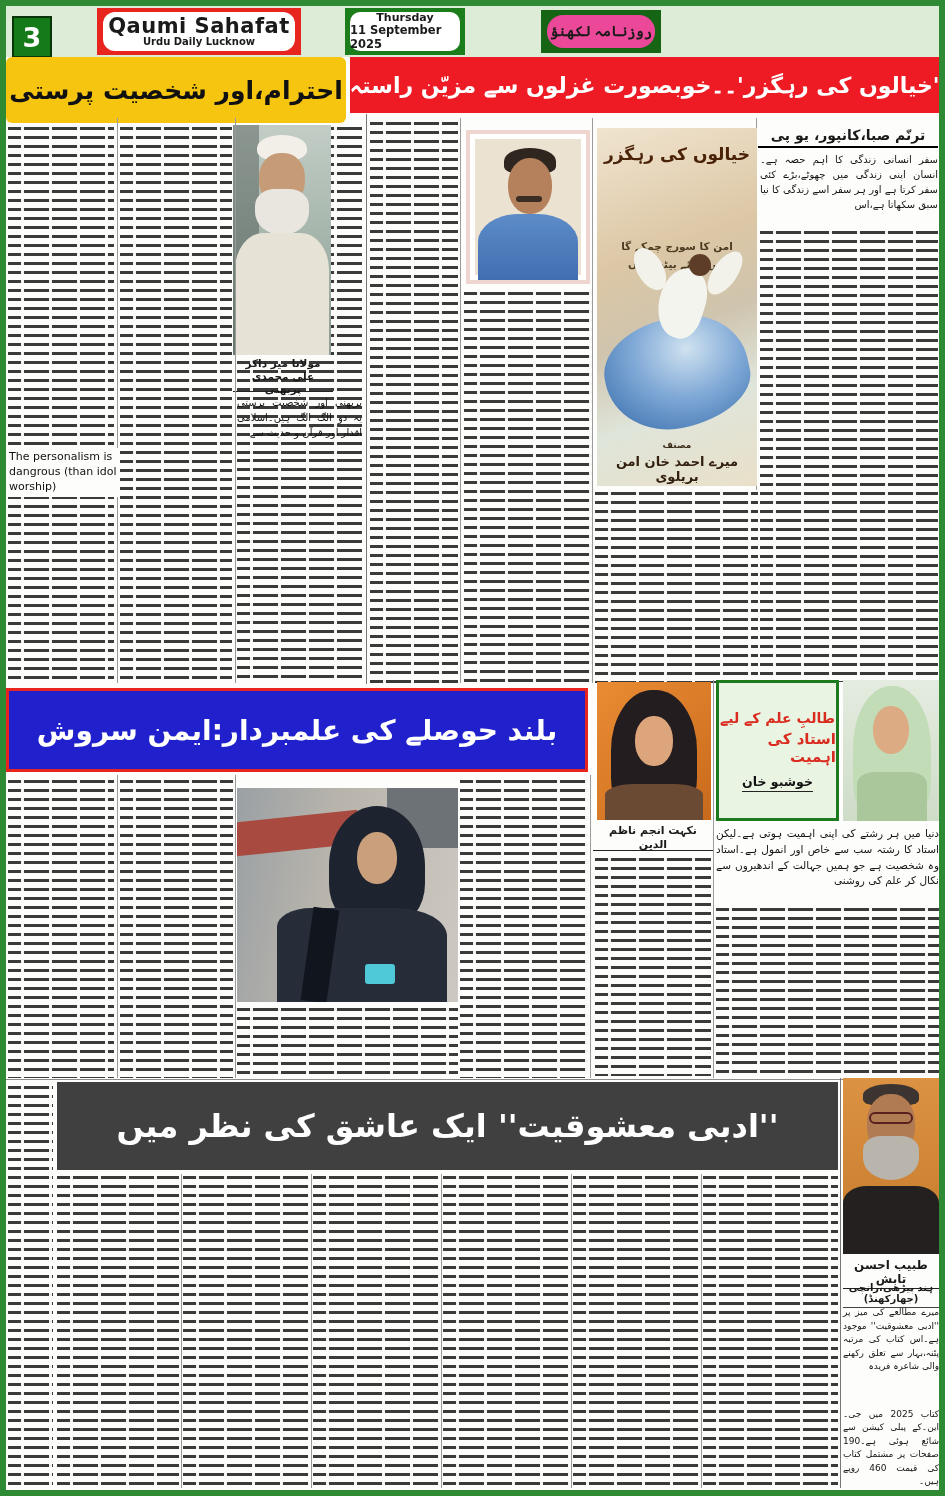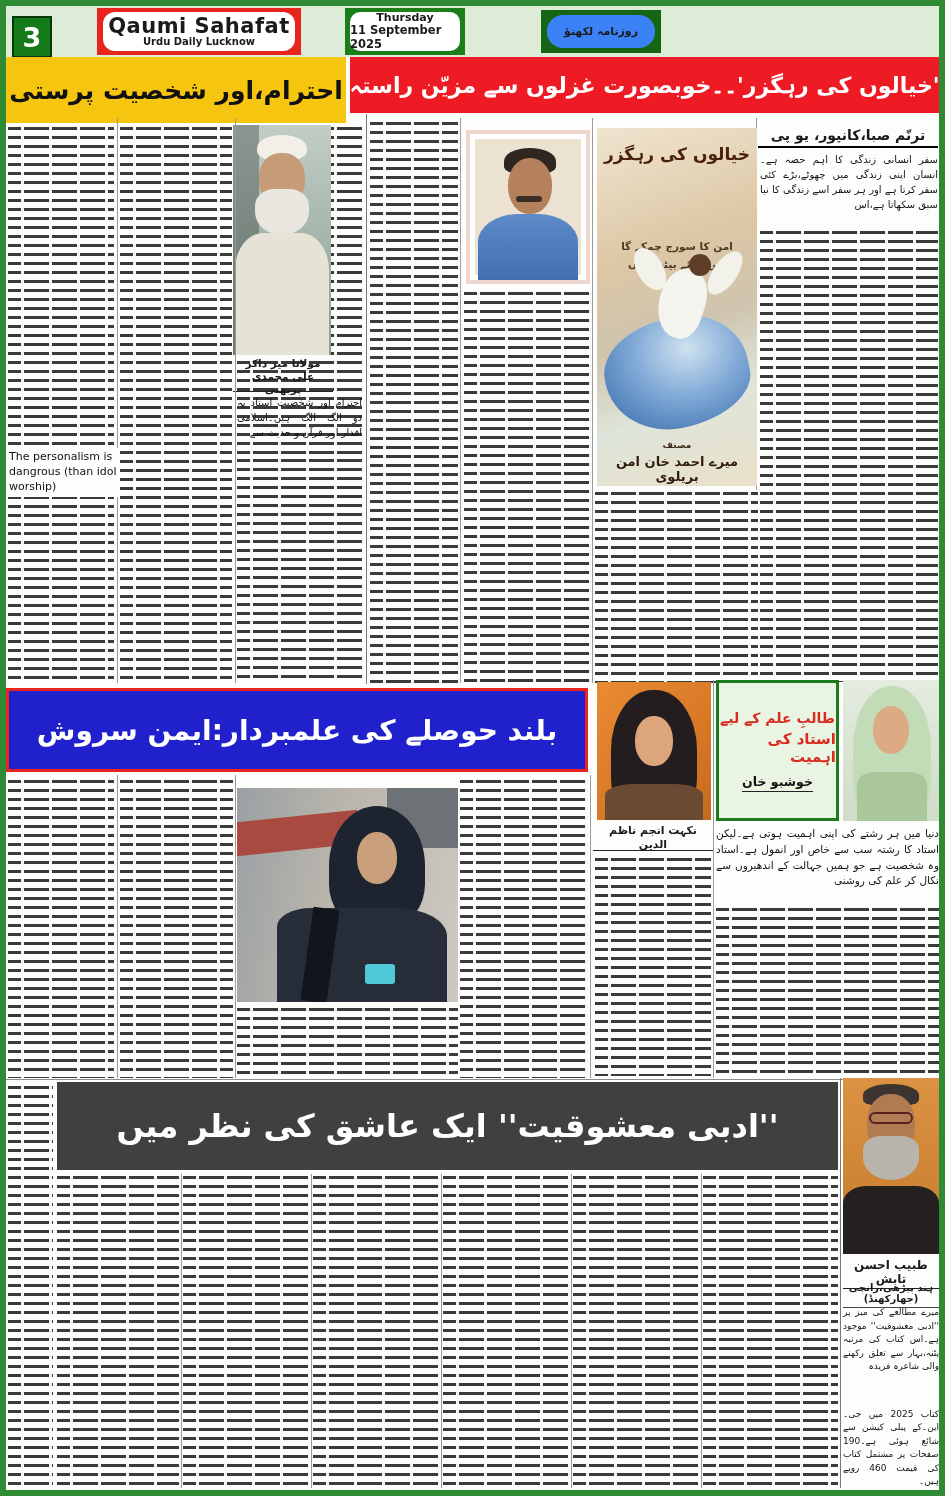--- a/index.html
+++ b/index.html
@@ -16,27 +16,27 @@
   .brand-inner{background:#fff;border-radius:12px;width:192px;height:39px;display:flex;flex-direction:column;
         align-items:center;justify-content:center;line-height:1.05;}
   .brand-name{font-weight:bold;font-size:21px;letter-spacing:.5px;}
   .brand-sub{font-weight:bold;font-size:10px;}
   .datebox{left:345px;top:8px;width:120px;height:47px;background:#1b7e1b;display:flex;align-items:center;justify-content:center;}
   .date-inner{background:#fff;border-radius:10px;width:110px;height:39px;display:flex;flex-direction:column;
         align-items:center;justify-content:center;line-height:1.2;}
   .date-day{font-weight:bold;font-size:11px;}
   .date-line{font-weight:bold;font-size:11.5px;}
   .badgebox{left:541px;top:10px;width:120px;height:43px;background:#156515;display:flex;align-items:center;justify-content:center;}
-  .badge-inner{background:#3b82f6;border-radius:16px;width:108px;height:33px;display:flex;align-items:center;justify-content:center;
-        font-size:11px;font-weight:bold;}
+  .badge-inner{background:#ec4899;border-radius:16px;width:108px;height:33px;display:flex;align-items:center;justify-content:center;
+        font-size:14px;font-weight:bold;font-family:Liberation Serif, serif;}
   .masthead{left:690px;top:12px;width:245px;height:40px;color:#e8241f;font-weight:bold;font-size:29px;
         display:flex;align-items:center;justify-content:flex-end;text-align:right;}
   
   .hl{display:flex;align-items:center;justify-content:center;white-space:nowrap;overflow:hidden;font-weight:bold;}
-  .hl-yellow{left:6px;top:57px;width:340px;height:66px;background:#f6c510;color:#111;font-size:25px;}
+  .hl-yellow{left:6px;top:57px;width:340px;height:66px;background:#f6c510;color:#111;font-size:25px;border-radius:6px;}
   .hl-red{left:350px;top:57px;width:589px;height:56px;background:#ee1b24;color:#fff;font-size:22px;}
   .hl-blue{left:6px;top:688px;width:582px;height:84px;background:#2021cd;border:3px solid #e8241f;color:#fff;font-size:28px;box-sizing:border-box;}
   .hl-green{left:57px;top:1082px;width:781px;height:88px;background:#404040;color:#fff;font-size:32px;}
   
   .col{display:flex;flex-direction:column;gap:17px;}
   .fill{flex:1;}
   .sim{background-image:
     repeating-linear-gradient(90deg,rgba(255,255,255,0) 0 13px,rgba(253,253,251,.95) 13px 16px,rgba(255,255,255,0) 16px 28px),
     repeating-linear-gradient(180deg,#fdfdfb 0 2px,#3a3a3a 2px 5px,#fdfdfb 5px 9px);}
   .utext{font-size:10px;line-height:1.5;text-align:justify;direction:rtl;color:#141414;}
@@ -141,21 +141,21 @@
   </div>
   <div class="abs ph ph-maulana" style="left:233px;top:125px;width:98px;height:230px;">
     <i style="left:0;top:0;width:26px;height:100%;background:rgba(40,50,45,.35);"></i>
     <i style="left:24px;top:10px;width:50px;height:26px;background:#f2efe8;border-radius:50% 50% 40% 40%;"></i>
     <i style="left:26px;top:28px;width:46px;height:52px;background:#c59c77;border-radius:46%;"></i>
     <i style="left:22px;top:64px;width:54px;height:46px;background:#e8e6df;border-radius:40% 40% 55% 55%;"></i>
     <i style="left:2px;top:108px;width:94px;height:122px;background:#e6e2d6;border-radius:30% 30% 0 0;"></i>
   </div>
   <div class="abs cap" style="left:233px;top:357px;width:100px;height:34px;font-size:10.5px;">مولانا میر ذاکر علی محمدی پربھنی</div>
   <div class="abs col" style="left:237px;top:395px;width:125px;height:288px;">
-    <div class="utext">احترام اور شخصیت استاد یہ دو الگ الگ ہیں۔اسلامی اقدار اور قرآن و حدیث سے</div>
+    <div class="utext">پربھنی اور شخصیت پرستی یہ دو الگ الگ ہیں۔اسلامی اقدار اور قرآن و حدیث سے</div>
     <div class="sim fill"></div>
   </div>
   <div class="abs vrule" style="left:235px;top:118px;height:565px;"></div>
   <div class="abs col" style="left:120px;top:125px;width:112px;height:558px;">
     <div class="sim fill"></div>
   </div>
   <div class="abs vrule" style="left:117px;top:118px;height:565px;"></div>
   <div class="abs col" style="left:8px;top:125px;width:106px;height:558px;">
     <div class="sim fill"></div>
   </div>

